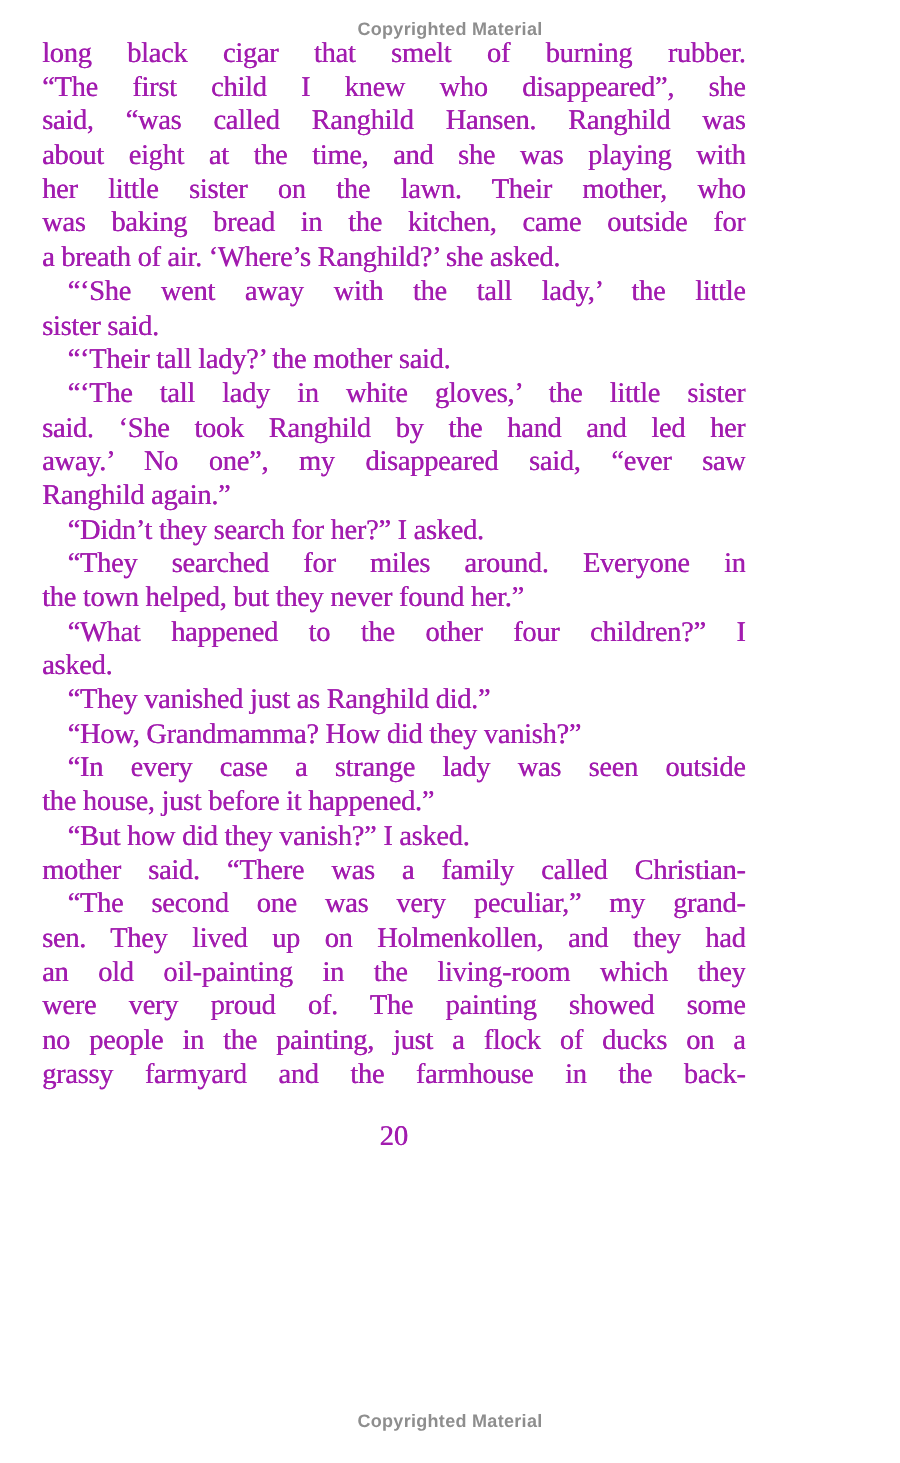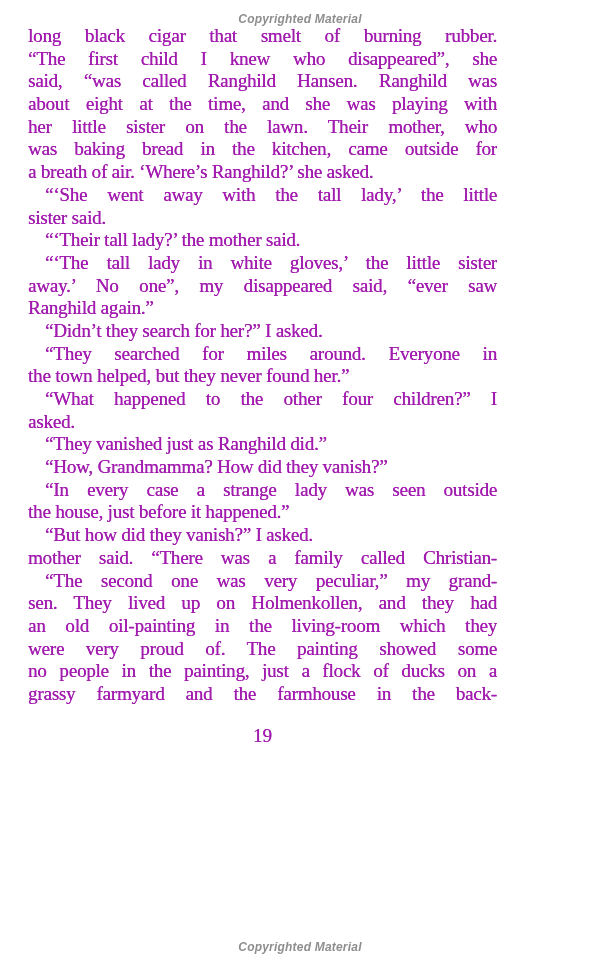--- a/index.html
+++ b/index.html
@@ -14,21 +14,20 @@
   .watermark {
     position: absolute;
     left: 0;
     width: 100%;
     text-align: center;
     font-family: "Liberation Sans", "DejaVu Sans", sans-serif;
     font-size: 12px;
     font-weight: bold;
     color: #8e8e8e;
     letter-spacing: 0.2px;
-    font-style: italic;
   }
   .watermark.top { top: 12px; }
   .watermark.bottom { top: 940px; }
   .text-block {
     position: absolute;
     left: 28px;
     top: 25px;
     width: 469px;
     font-size: 19px;
     line-height: 22.7px;
@@ -63,37 +62,38 @@
         <div class="line">“The first child I knew who disappeared”, she</div>
         <div class="line">said, “was called Ranghild Hansen. Ranghild was</div>
         <div class="line">about eight at the time, and she was playing with</div>
         <div class="line">her little sister on the lawn. Their mother, who</div>
         <div class="line">was baking bread in the kitchen, came outside for</div>
         <div class="line end">a breath of air. ‘Where’s Ranghild?’ she asked.</div>
         <div class="line indent">“‘She went away with the tall lady,’ the little</div>
         <div class="line end">sister said.</div>
         <div class="line indent end">“‘Their tall lady?’ the mother said.</div>
         <div class="line indent">“‘The tall lady in white gloves,’ the little sister</div>
+        <div class="line">said. ‘She took Ranghild by the hand and led her</div>
         <div class="line">away.’ No one”, my disappeared said, “ever saw</div>
         <div class="line end">Ranghild again.”</div>
         <div class="line indent end">“Didn’t they search for her?” I asked.</div>
         <div class="line indent">“They searched for miles around. Everyone in</div>
         <div class="line end">the town helped, but they never found her.”</div>
         <div class="line indent">“What happened to the other four children?” I</div>
         <div class="line end">asked.</div>
         <div class="line indent end">“They vanished just as Ranghild did.”</div>
         <div class="line indent end">“How, Grandmamma? How did they vanish?”</div>
         <div class="line indent">“In every case a strange lady was seen outside</div>
         <div class="line end">the house, just before it happened.”</div>
         <div class="line indent end">“But how did they vanish?” I asked.</div>
         <div class="line">mother said. “There was a family called Christian-</div>
         <div class="line indent">“The second one was very peculiar,” my grand-</div>
         <div class="line">sen. They lived up on Holmenkollen, and they had</div>
         <div class="line">an old oil-painting in the living-room which they</div>
         <div class="line">were very proud of. The painting showed some</div>
         <div class="line">no people in the painting, just a flock of ducks on a</div>
         <div class="line">grassy farmyard and the farmhouse in the back-</div>
       </div>
-    <div class="page-number">19</div>
+    <div class="page-number">20</div>
   </div>
 
   <div class="watermark bottom">Copyrighted Material</div>
 </div>
 
 </body></html>

